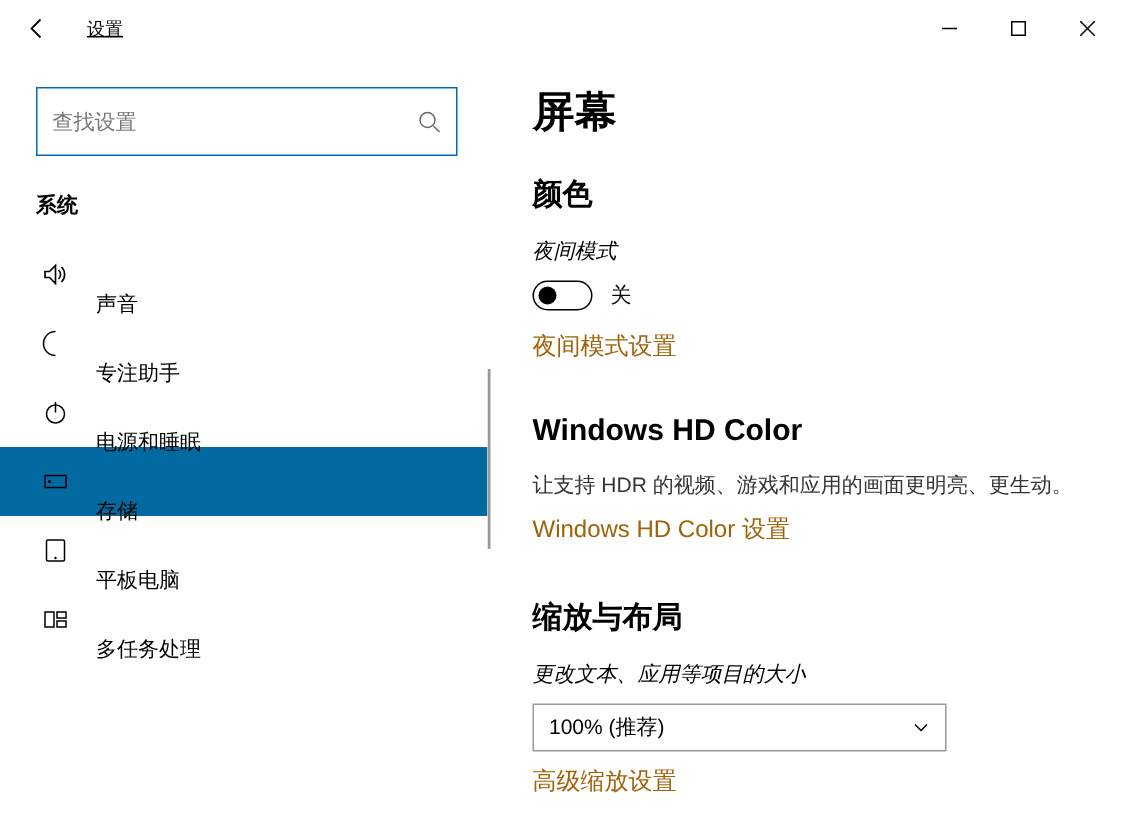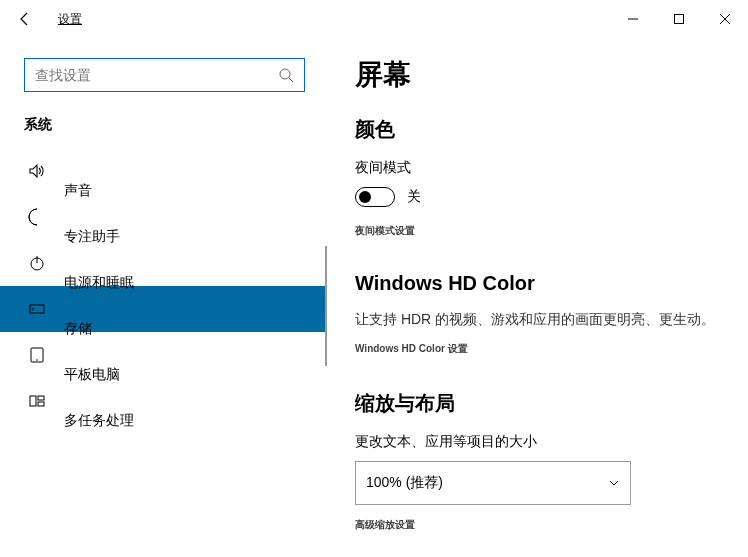--- a/index.html
+++ b/index.html
@@ -51,21 +51,21 @@
       align-items: center;
       padding: 8px 20px 8px 28px;
       cursor: pointer;
     }
     .home-row .icon { width: 20px; margin-right: 16px; }
     .search-wrap {
       padding: 10px 20px 16px 24px;
     }
     .search-box {
       border: 1px solid #0067c0;
-      height: 34px;
+      height: 46px;
       display: flex;
       align-items: center;
       padding: 0 10px;
     }
     .search-input {
       border: none;
       outline: none;
       flex: 1;
       font-size: 14px;
       font-family: inherit;
@@ -106,20 +106,21 @@
       margin-bottom: 22px;
     }
     .h2 {
       font-size: 20px;
       font-weight: 600;
       margin-bottom: 16px;
     }
     .sub-label {
       font-size: 14px;
       margin-bottom: 10px;
+      font-style: italic;
     }
     .toggle-row {
       display: flex;
       align-items: center;
       margin-bottom: 14px;
     }
     .toggle {
       width: 40px; height: 20px;
       border: 1px solid #000;
       border-radius: 10px;
@@ -128,31 +129,30 @@
     }
     .toggle::after {
       content: '';
       position: absolute;
       left: 3px; top: 3px;
       width: 12px; height: 12px;
       background: #000;
       border-radius: 50%;
     }
     .link {
-      color: #404040;
-      font-size: 10px;
+      color: #a16207;
+      font-size: 16px;
       cursor: pointer;
       display: inline-block;
-      font-weight: bold;
     }
     .spacer30 { height: 34px; }
     .desc { font-size: 14px; color: #333; margin-bottom: 10px; }
     .dropdown {
       border: 1px solid #999;
-      height: 44px;
+      height: 32px;
       width: 276px;
       display: flex;
       align-items: center;
       padding: 0 10px;
       justify-content: space-between;
       cursor: pointer;
       margin-bottom: 10px;
     }
     svg { display: block; }
   </style>

